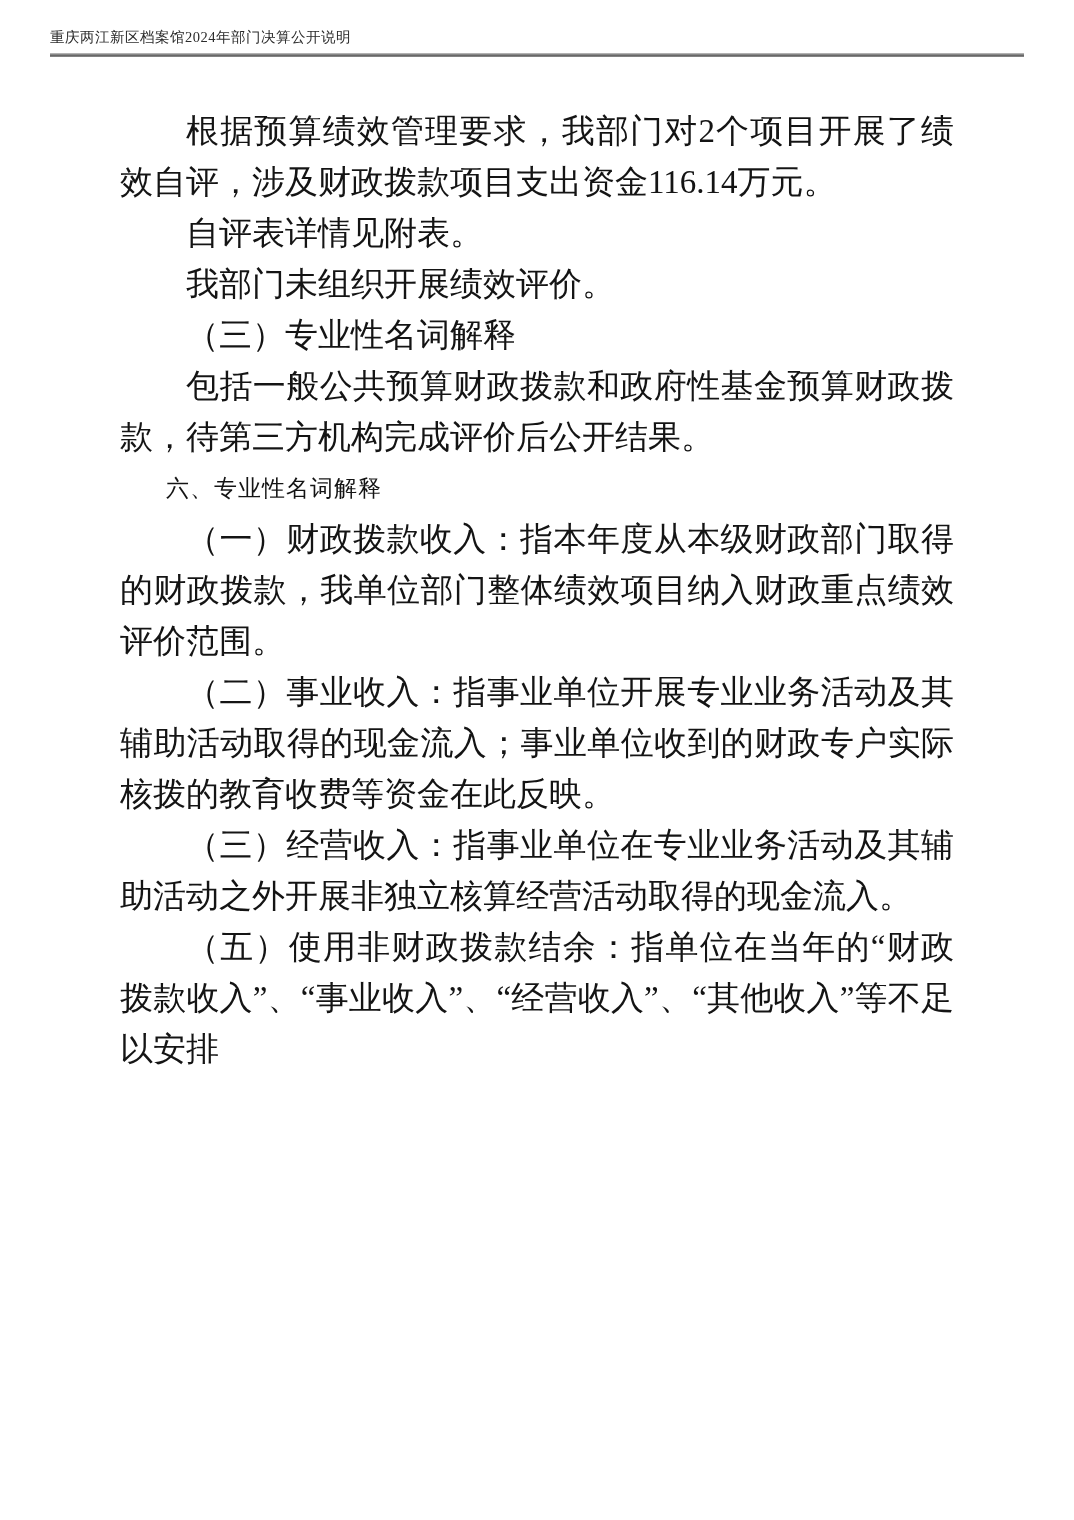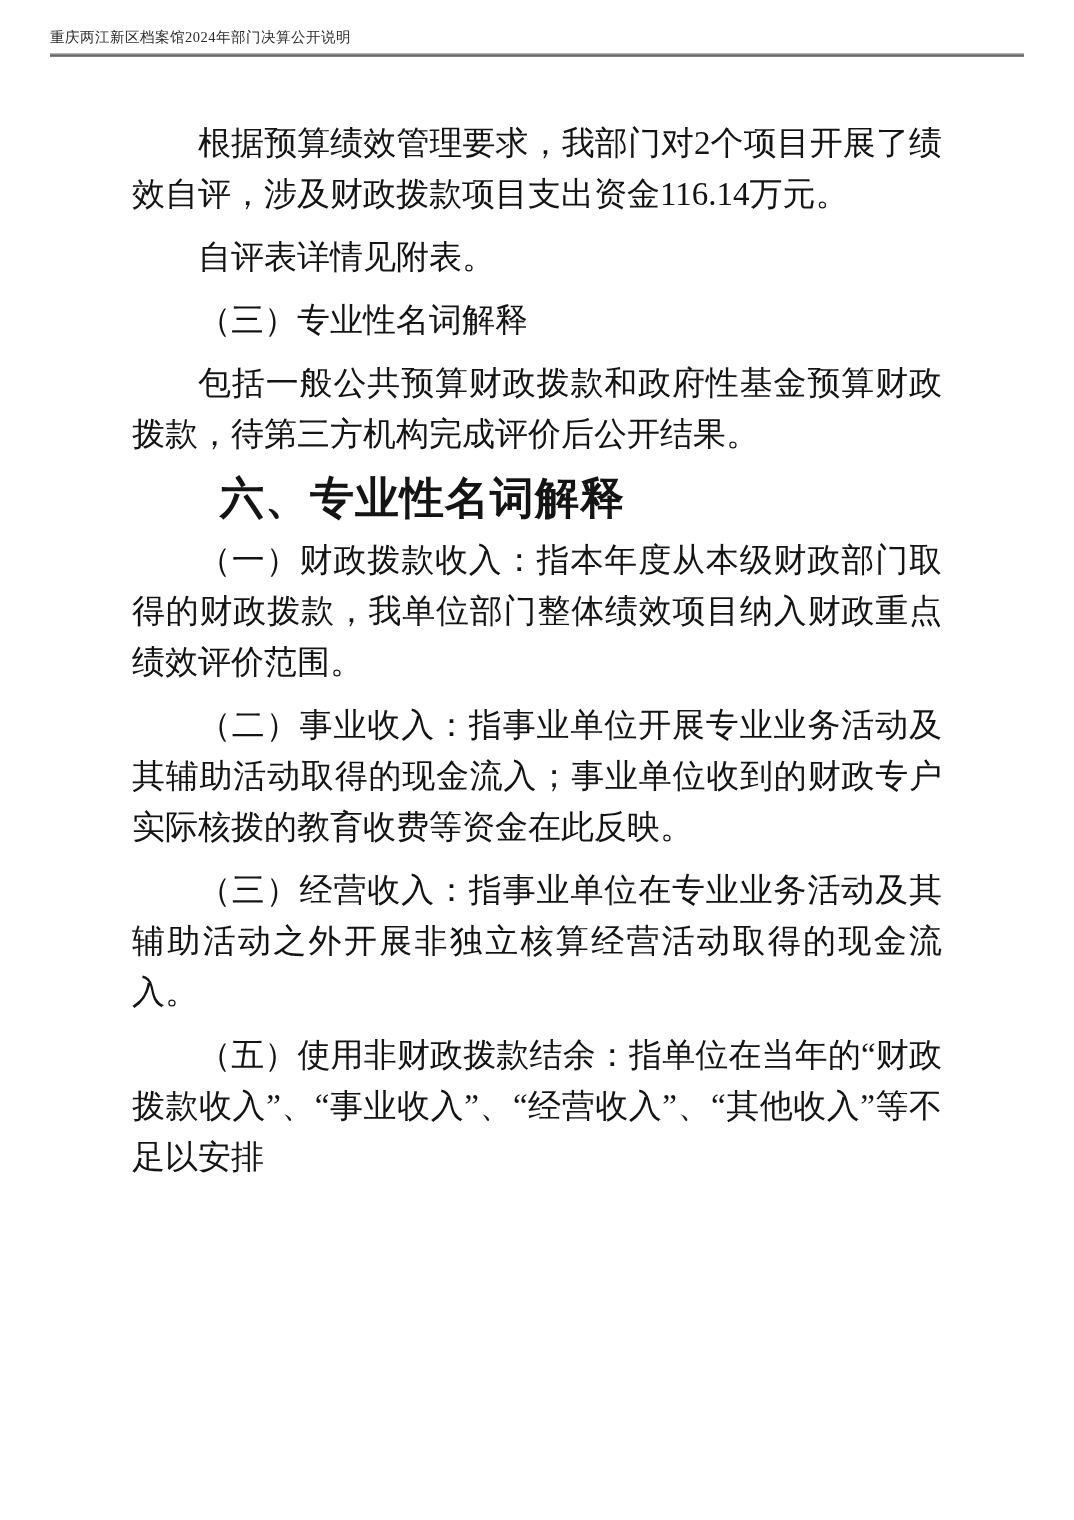--- a/index.html
+++ b/index.html
@@ -43,28 +43,28 @@
     left: 120px;
     top: 106px;
     width: 834px;
     font-size: 33px;
     line-height: 51px;
     text-align: justify;
     text-justify: inter-ideograph;
     color: #141414;
   }
   .doc-content p {
-    margin: 12px;
+    margin: 0;
     padding: 0;
     text-indent: 2em;
   }
   .doc-content p.para-heading {
     font-family: "DejaVu Sans", "Liberation Sans", sans-serif;
-    font-weight: bold;
-    font-size: 44px;
+    font-weight: normal;
+    font-size: 23px;
     letter-spacing: 1px;
   }
   
   .doc-footer {
     position: absolute;
     left: 0;
     right: 0;
     top: 1476px;
     text-align: center;
   }
@@ -81,20 +81,21 @@
 
   <div class="doc-header">
     <span class="doc-header-title">重庆两江新区档案馆2024年部门决算公开说明</span>
   </div>
   <div class="doc-header-rule"></div>
 
   <div class="doc-content">
 
   <p class="para-body">根据预算绩效管理要求，我部门对2个项目开展了绩效自评，涉及财政拨款项目支出资金116.14万元。</p>
       <p class="para-body">自评表详情见附表。</p>
+      <p class="para-body">我部门未组织开展绩效评价。</p>
       <p class="para-body">（三）专业性名词解释</p>
       <p class="para-body">包括一般公共预算财政拨款和政府性基金预算财政拨款，待第三方机构完成评价后公开结果。</p>
       <p class="para-heading">六、专业性名词解释</p>
       <p class="para-body">（一）财政拨款收入：指本年度从本级财政部门取得的财政拨款，我单位部门整体绩效项目纳入财政重点绩效评价范围。</p>
       <p class="para-body">（二）事业收入：指事业单位开展专业业务活动及其辅助活动取得的现金流入；事业单位收到的财政专户实际核拨的教育收费等资金在此反映。</p>
       <p class="para-body">（三）经营收入：指事业单位在专业业务活动及其辅助活动之外开展非独立核算经营活动取得的现金流入。</p>
       <p class="para-body">（五）使用非财政拨款结余：指单位在当年的“财政拨款收入”、“事业收入”、“经营收入”、“其他收入”等不足以安排</p>
     </div>
 
   <div class="doc-footer">

